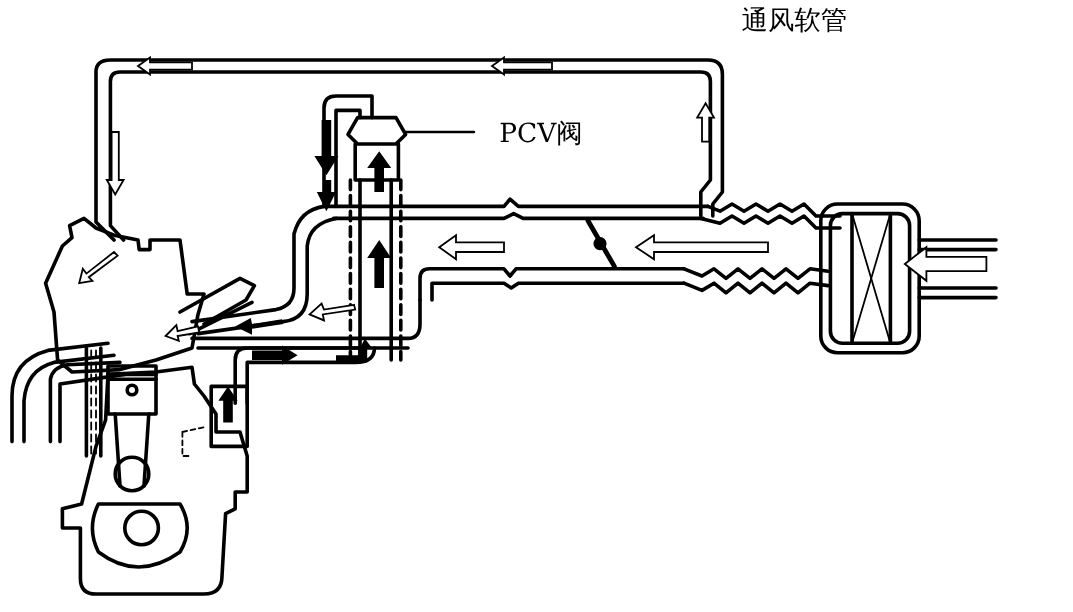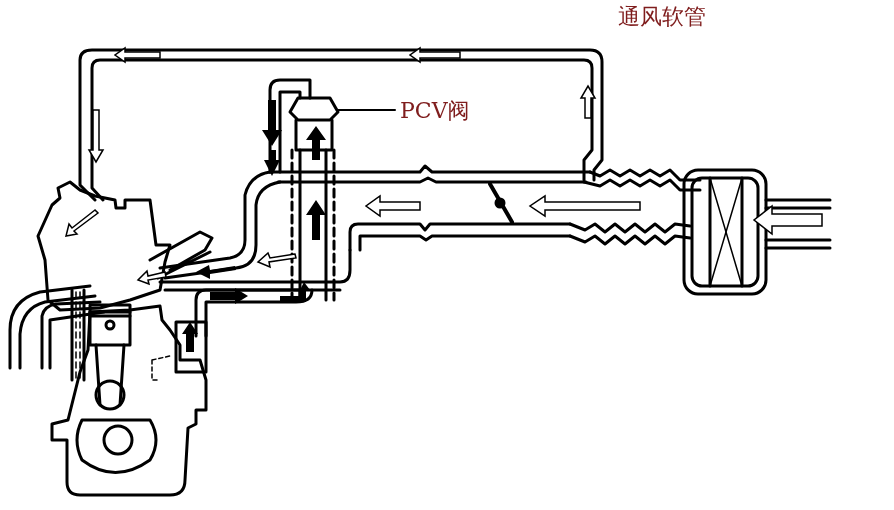--- a/index.html
+++ b/index.html
@@ -1,20 +1,20 @@
 <!DOCTYPE html>
 <html><head>
 <meta charset="utf-8">
 <style>
   html,body{margin:0;padding:0;background:#fff;}
   body{width:894px;height:510px;position:relative;overflow:hidden;font-family:"DejaVu Serif","Liberation Serif",serif;}
   svg{position:absolute;left:0;top:0;}
-  .lbl{position:absolute;font-family:"DejaVu Serif","Liberation Serif",serif;color:#7f1d1d;white-space:nowrap;}
+  .lbl{position:absolute;font-family:"DejaVu Serif","Liberation Serif",serif;color:#000000;white-space:nowrap;}
   #lbl-hose{left:618px;top:2px;font-size:22px;}
-  #lbl-pcv{left:400px;top:96px;font-size:22px;}
+  #lbl-pcv{left:416px;top:96px;font-size:22px;}
 </style>
 </head>
 <body>
 
 <svg width="894" height="510" viewBox="0 0 894 510">
   <g fill="none" stroke="#000" stroke-width="3" stroke-linejoin="round" stroke-linecap="round">
 
     <path d="M95 200 L80 185 L80 60 Q80 50 92 50 L590 50 Q602 50 602 62 L602 160 L594 170 L594 180"></path>
     <path d="M103 200 L92 188 L92 68 Q92 60 100 60 L584 60 Q592 60 592 68 L592 150 L584 160 L584 180"></path>
 

